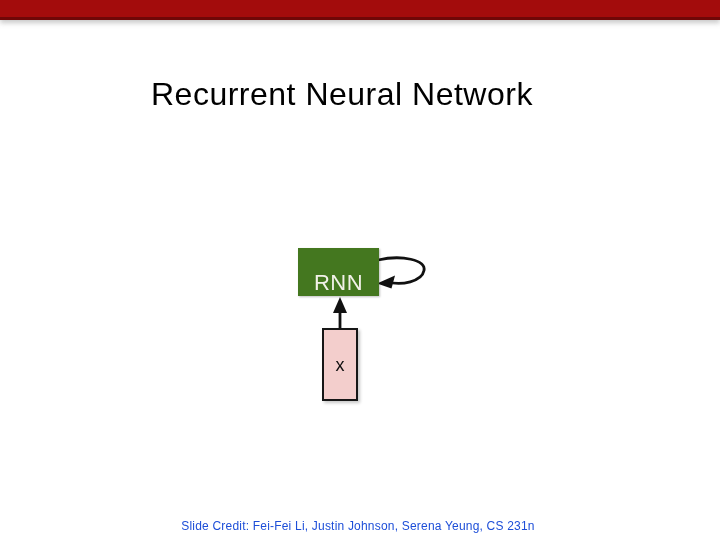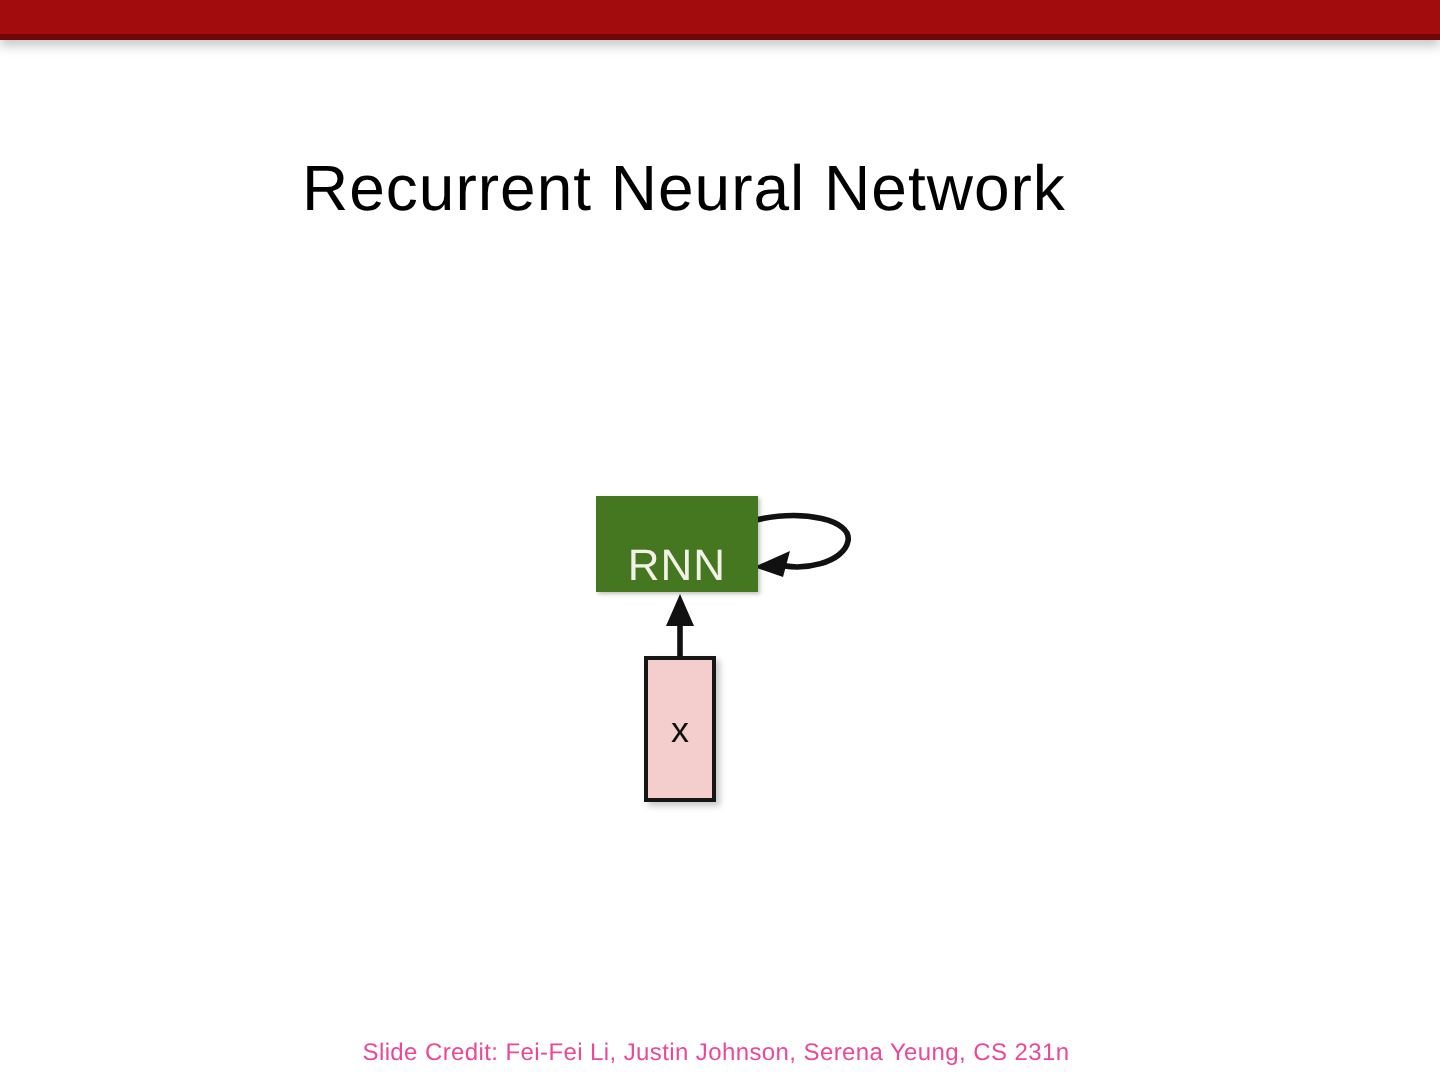--- a/index.html
+++ b/index.html
@@ -80,21 +80,21 @@
     font-size: 18px;
     line-height: 1;
   }
   .credit {
     position: absolute;
     left: 0;
     top: 519px;
     width: 716px;
     text-align: center;
     font-size: 12px;
-    color: #ec4899;
+    color: #1d4ed8;
     letter-spacing: 0.2px;
   }
 </style>
 </head>
 <body>
 
 <div class="slide">
 
   <div class="top-bar"></div>
 

